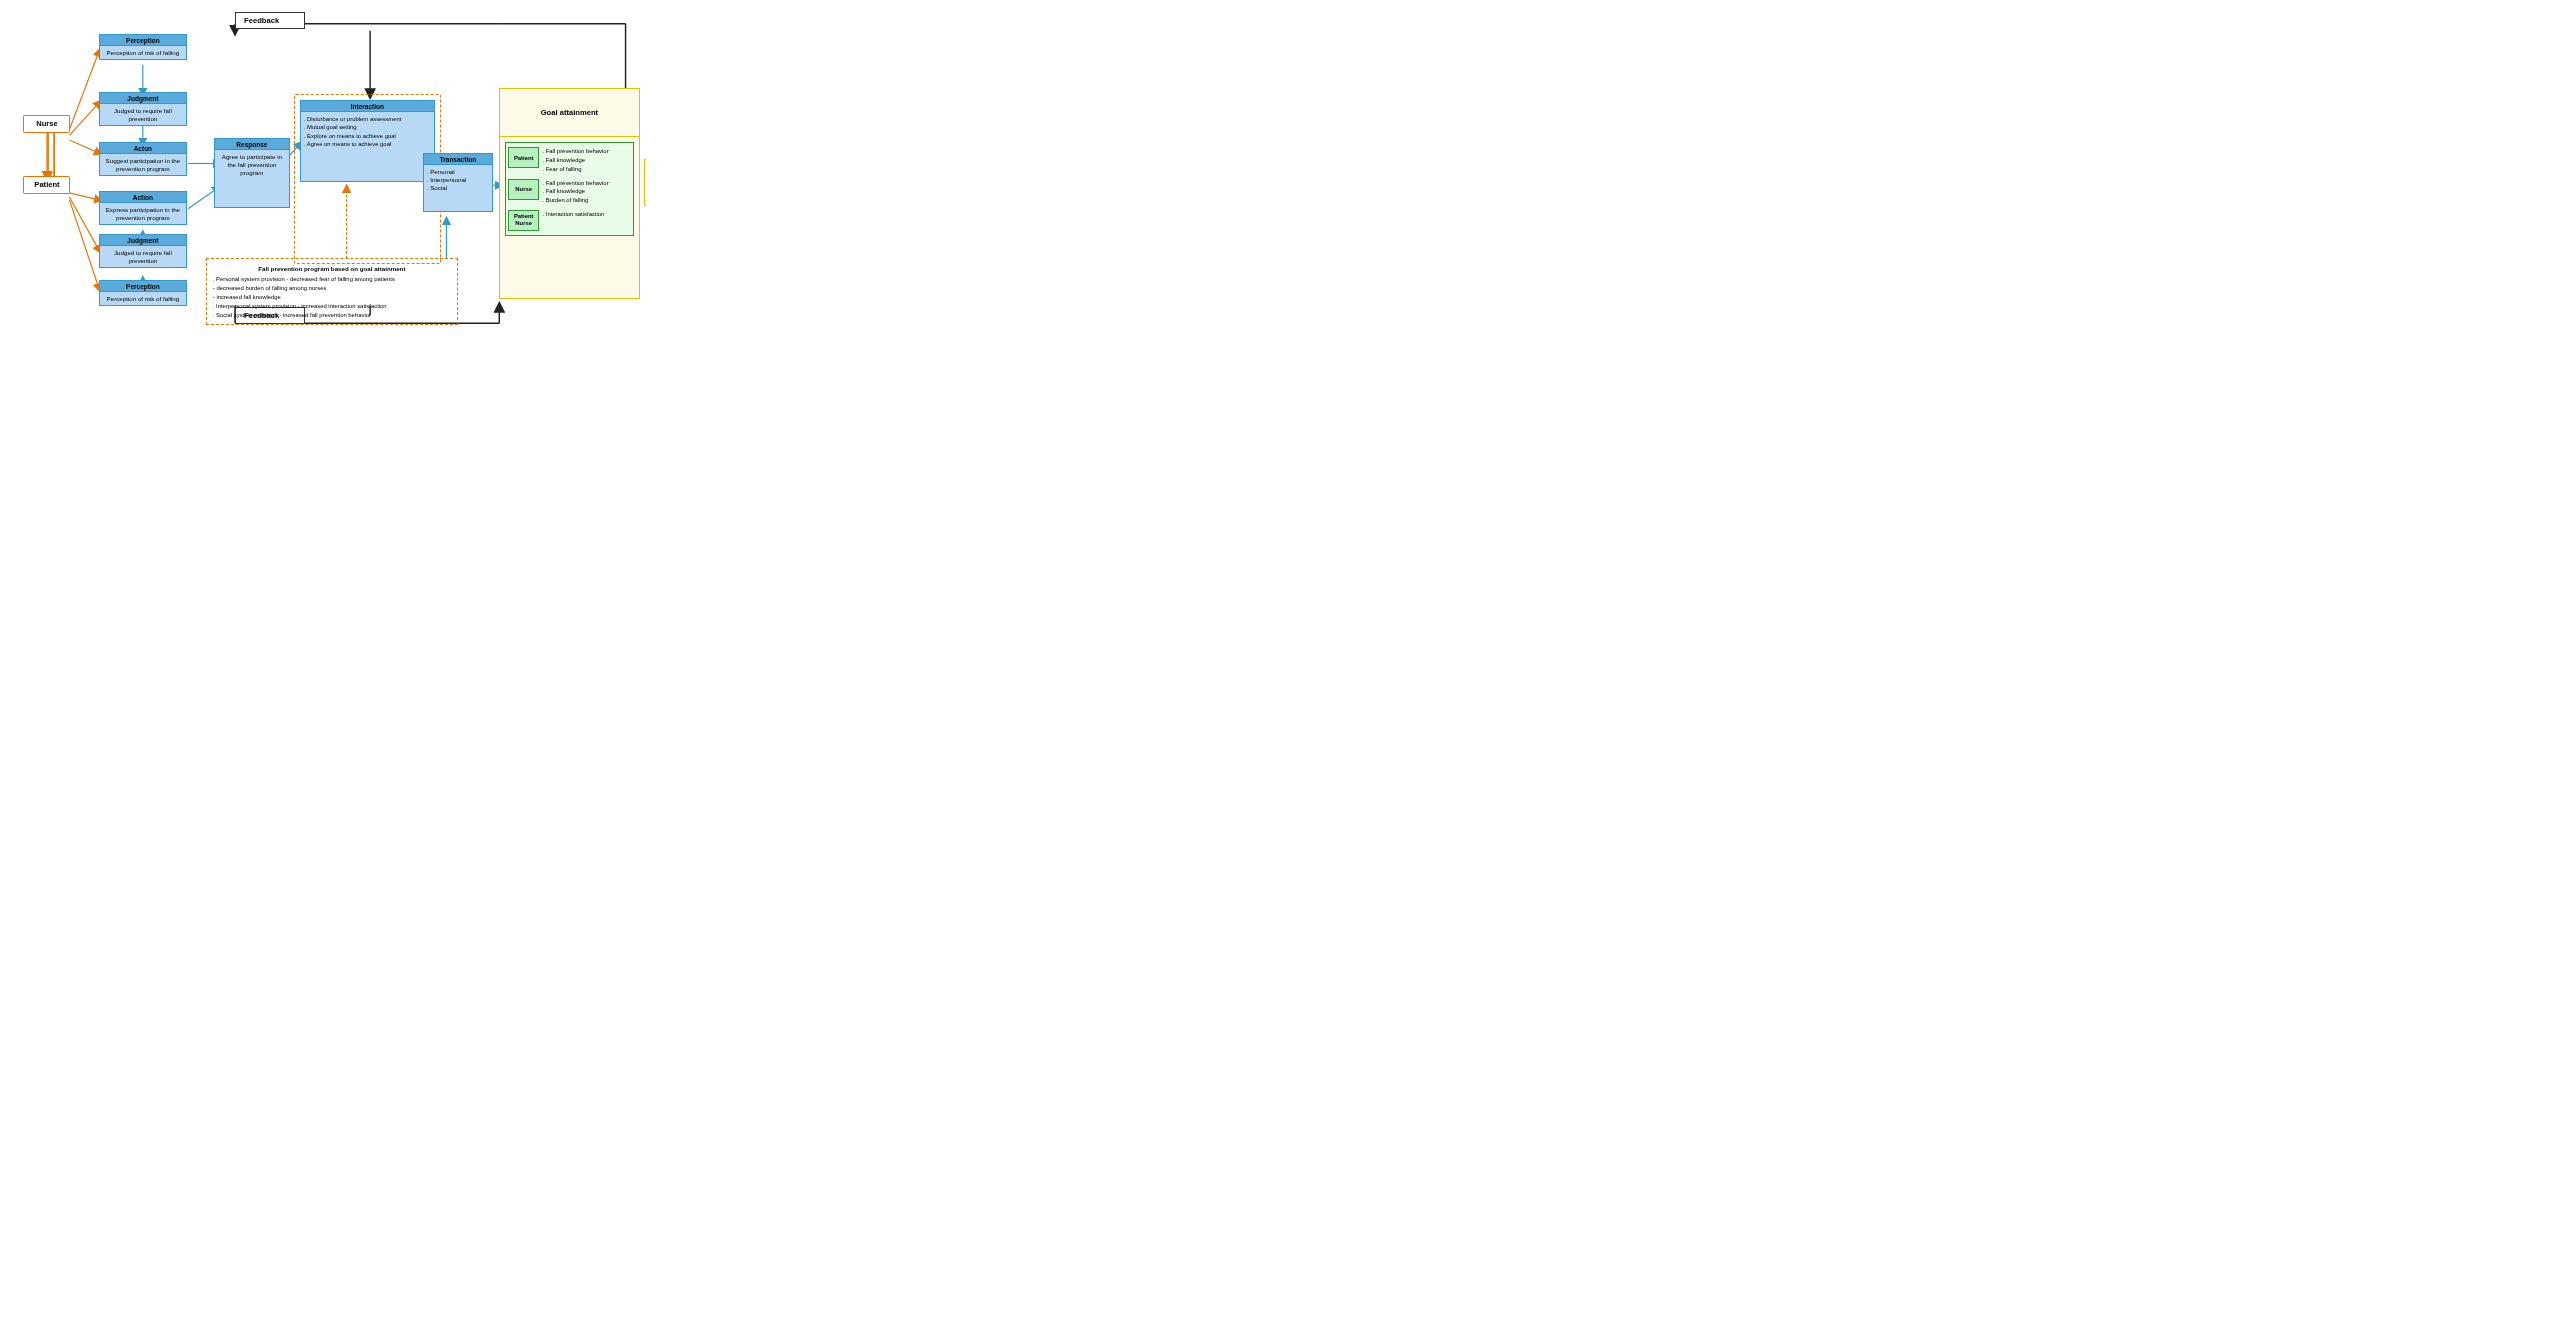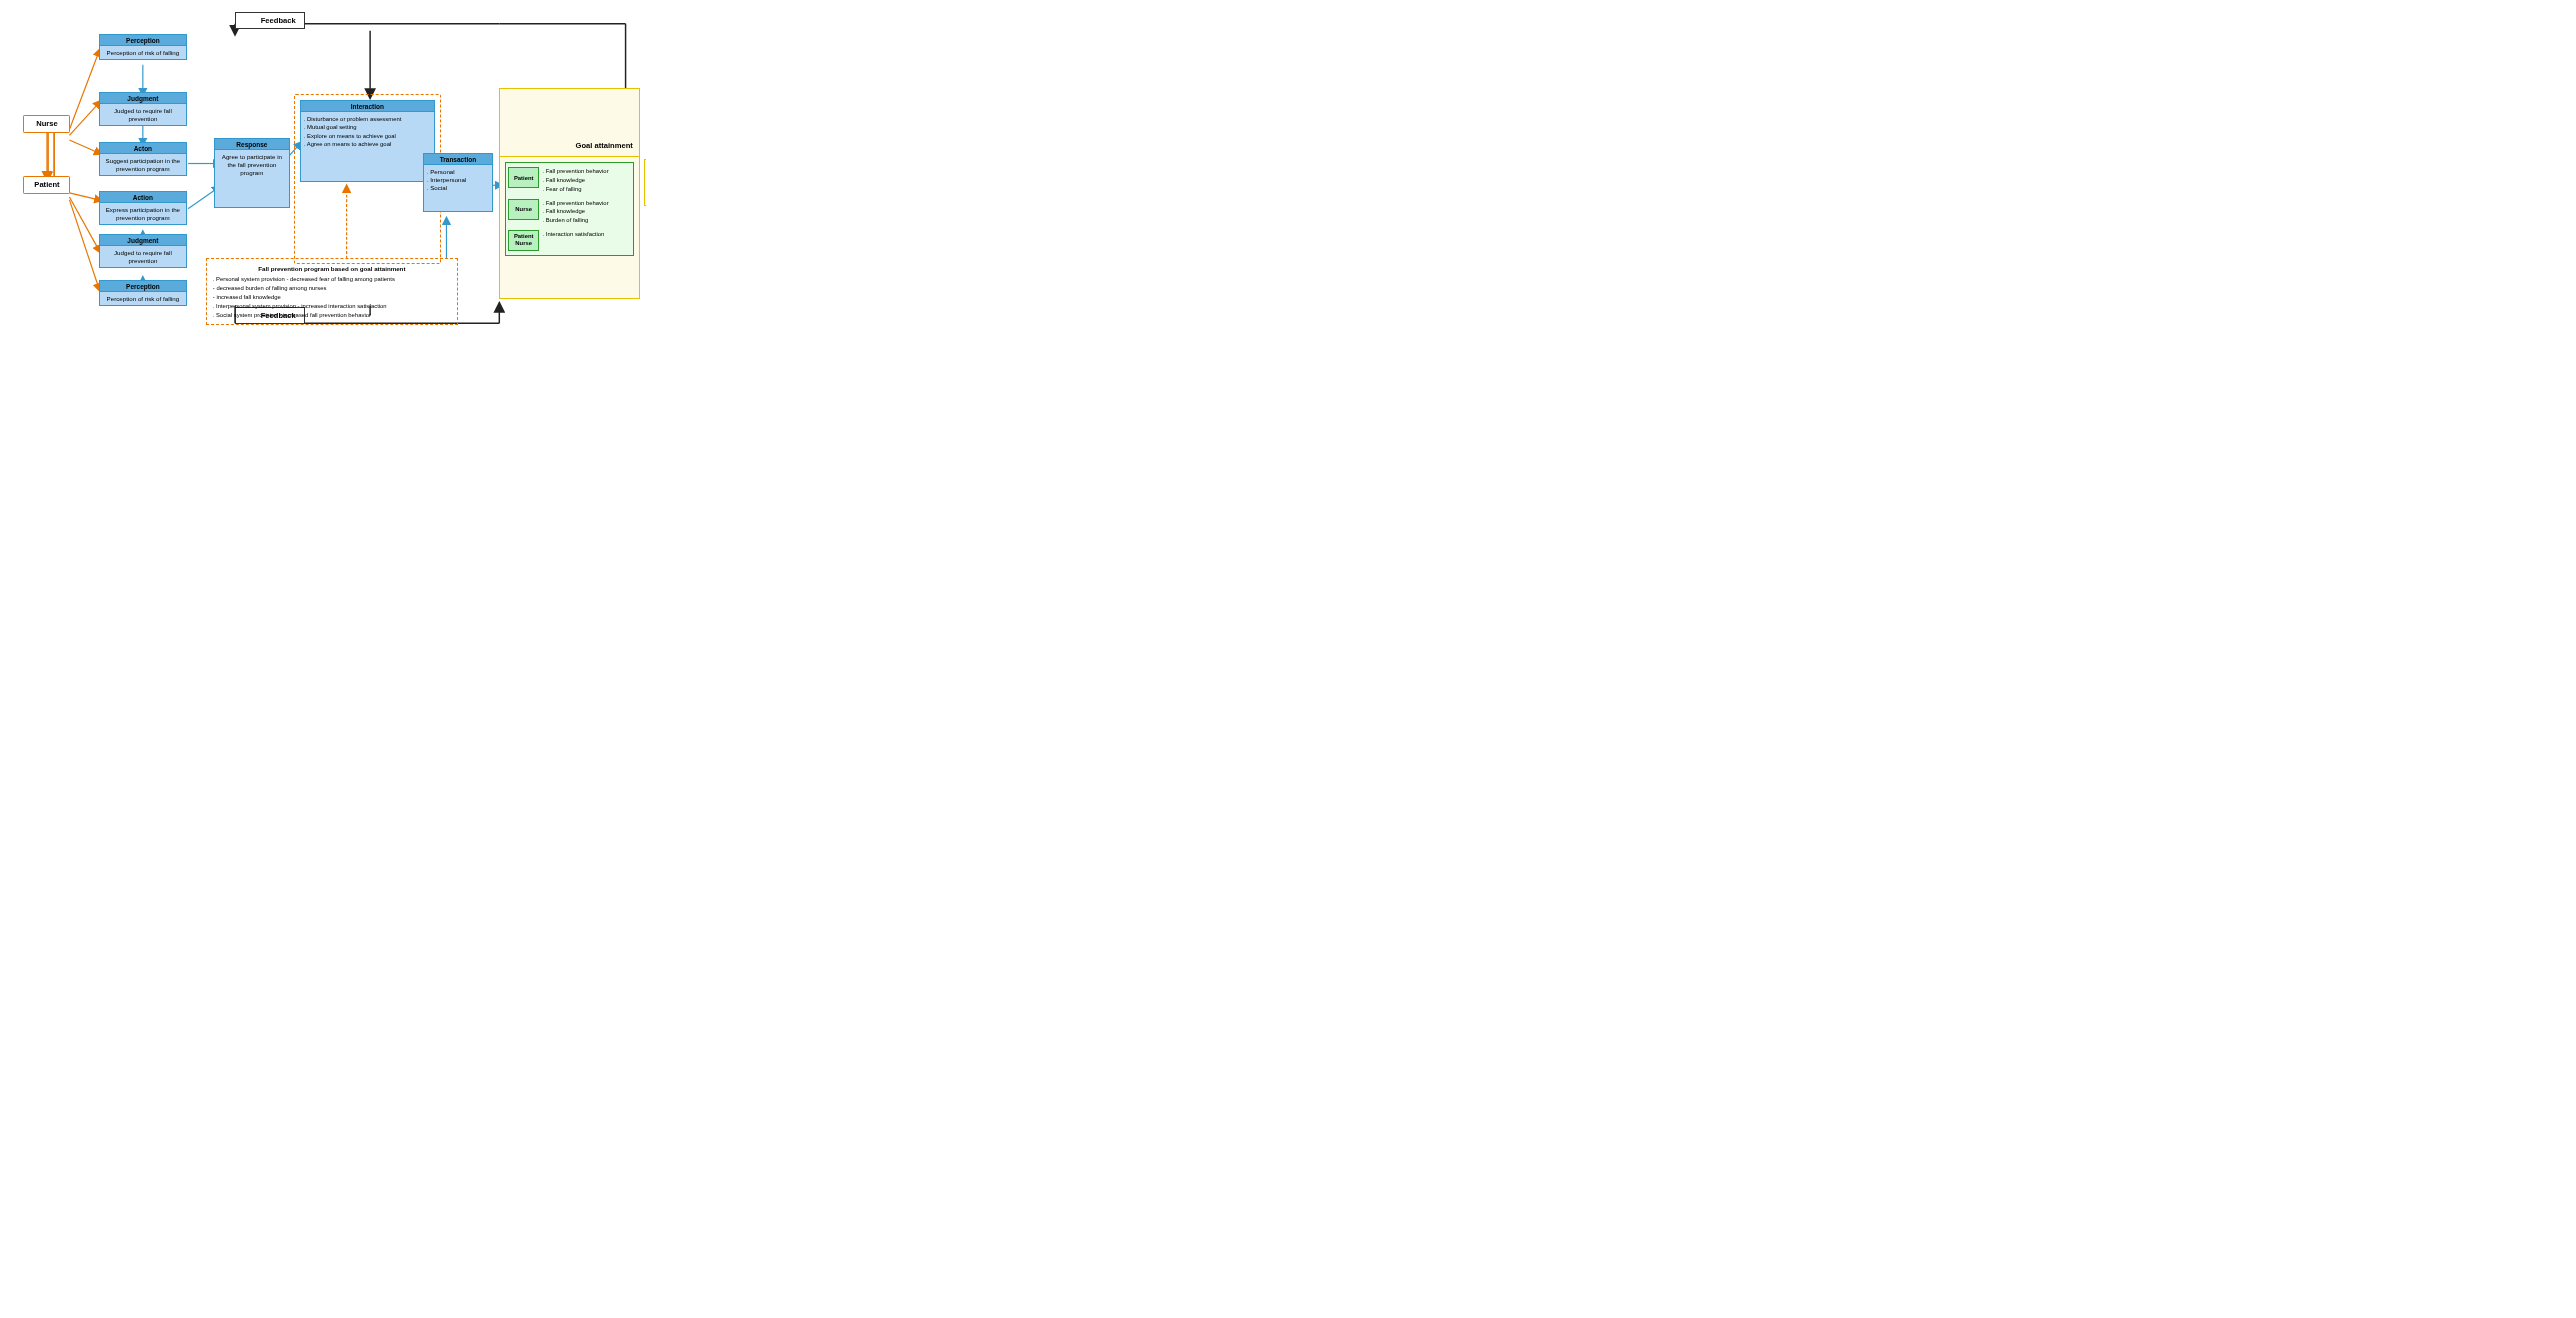--- a/index.html
+++ b/index.html
@@ -51,45 +51,44 @@
       border-radius: 1.2px;
     }
 
     
     .feedback-box {
       position: absolute;
       border: 1.5px solid #333;
       background: #fff;
       font-weight: bold;
       font-size: 7.6px;
-      text-align: right;
+      text-align: left;
       padding: 2.9px 10.6px;
     }
 
     
     .dashed-orange {
       position: absolute;
       border: 1.5px dashed #e87500;
       background: transparent;
     }
 
     
     .goal-outer {
       position: absolute;
       border: 1.8px solid #e8c000;
       background: #fdfae8;
     }
     .goal-outer .goal-title {
-      text-align: right;
+      text-align: center;
       font-weight: bold;
       font-size: 7.6px;
-      padding: 6px;
+      padding: 19px;
       border-bottom: 0.6px solid #e8c000;
       background: #fdfae8;
-      margin-top: 46px;
     }
 
     
     .green-box {
       position: absolute;
       border: 1.2px solid #2a9a2a;
       background: #b8f0c0;
       font-size: 6.2px;
       font-weight: bold;
       text-align: center;

